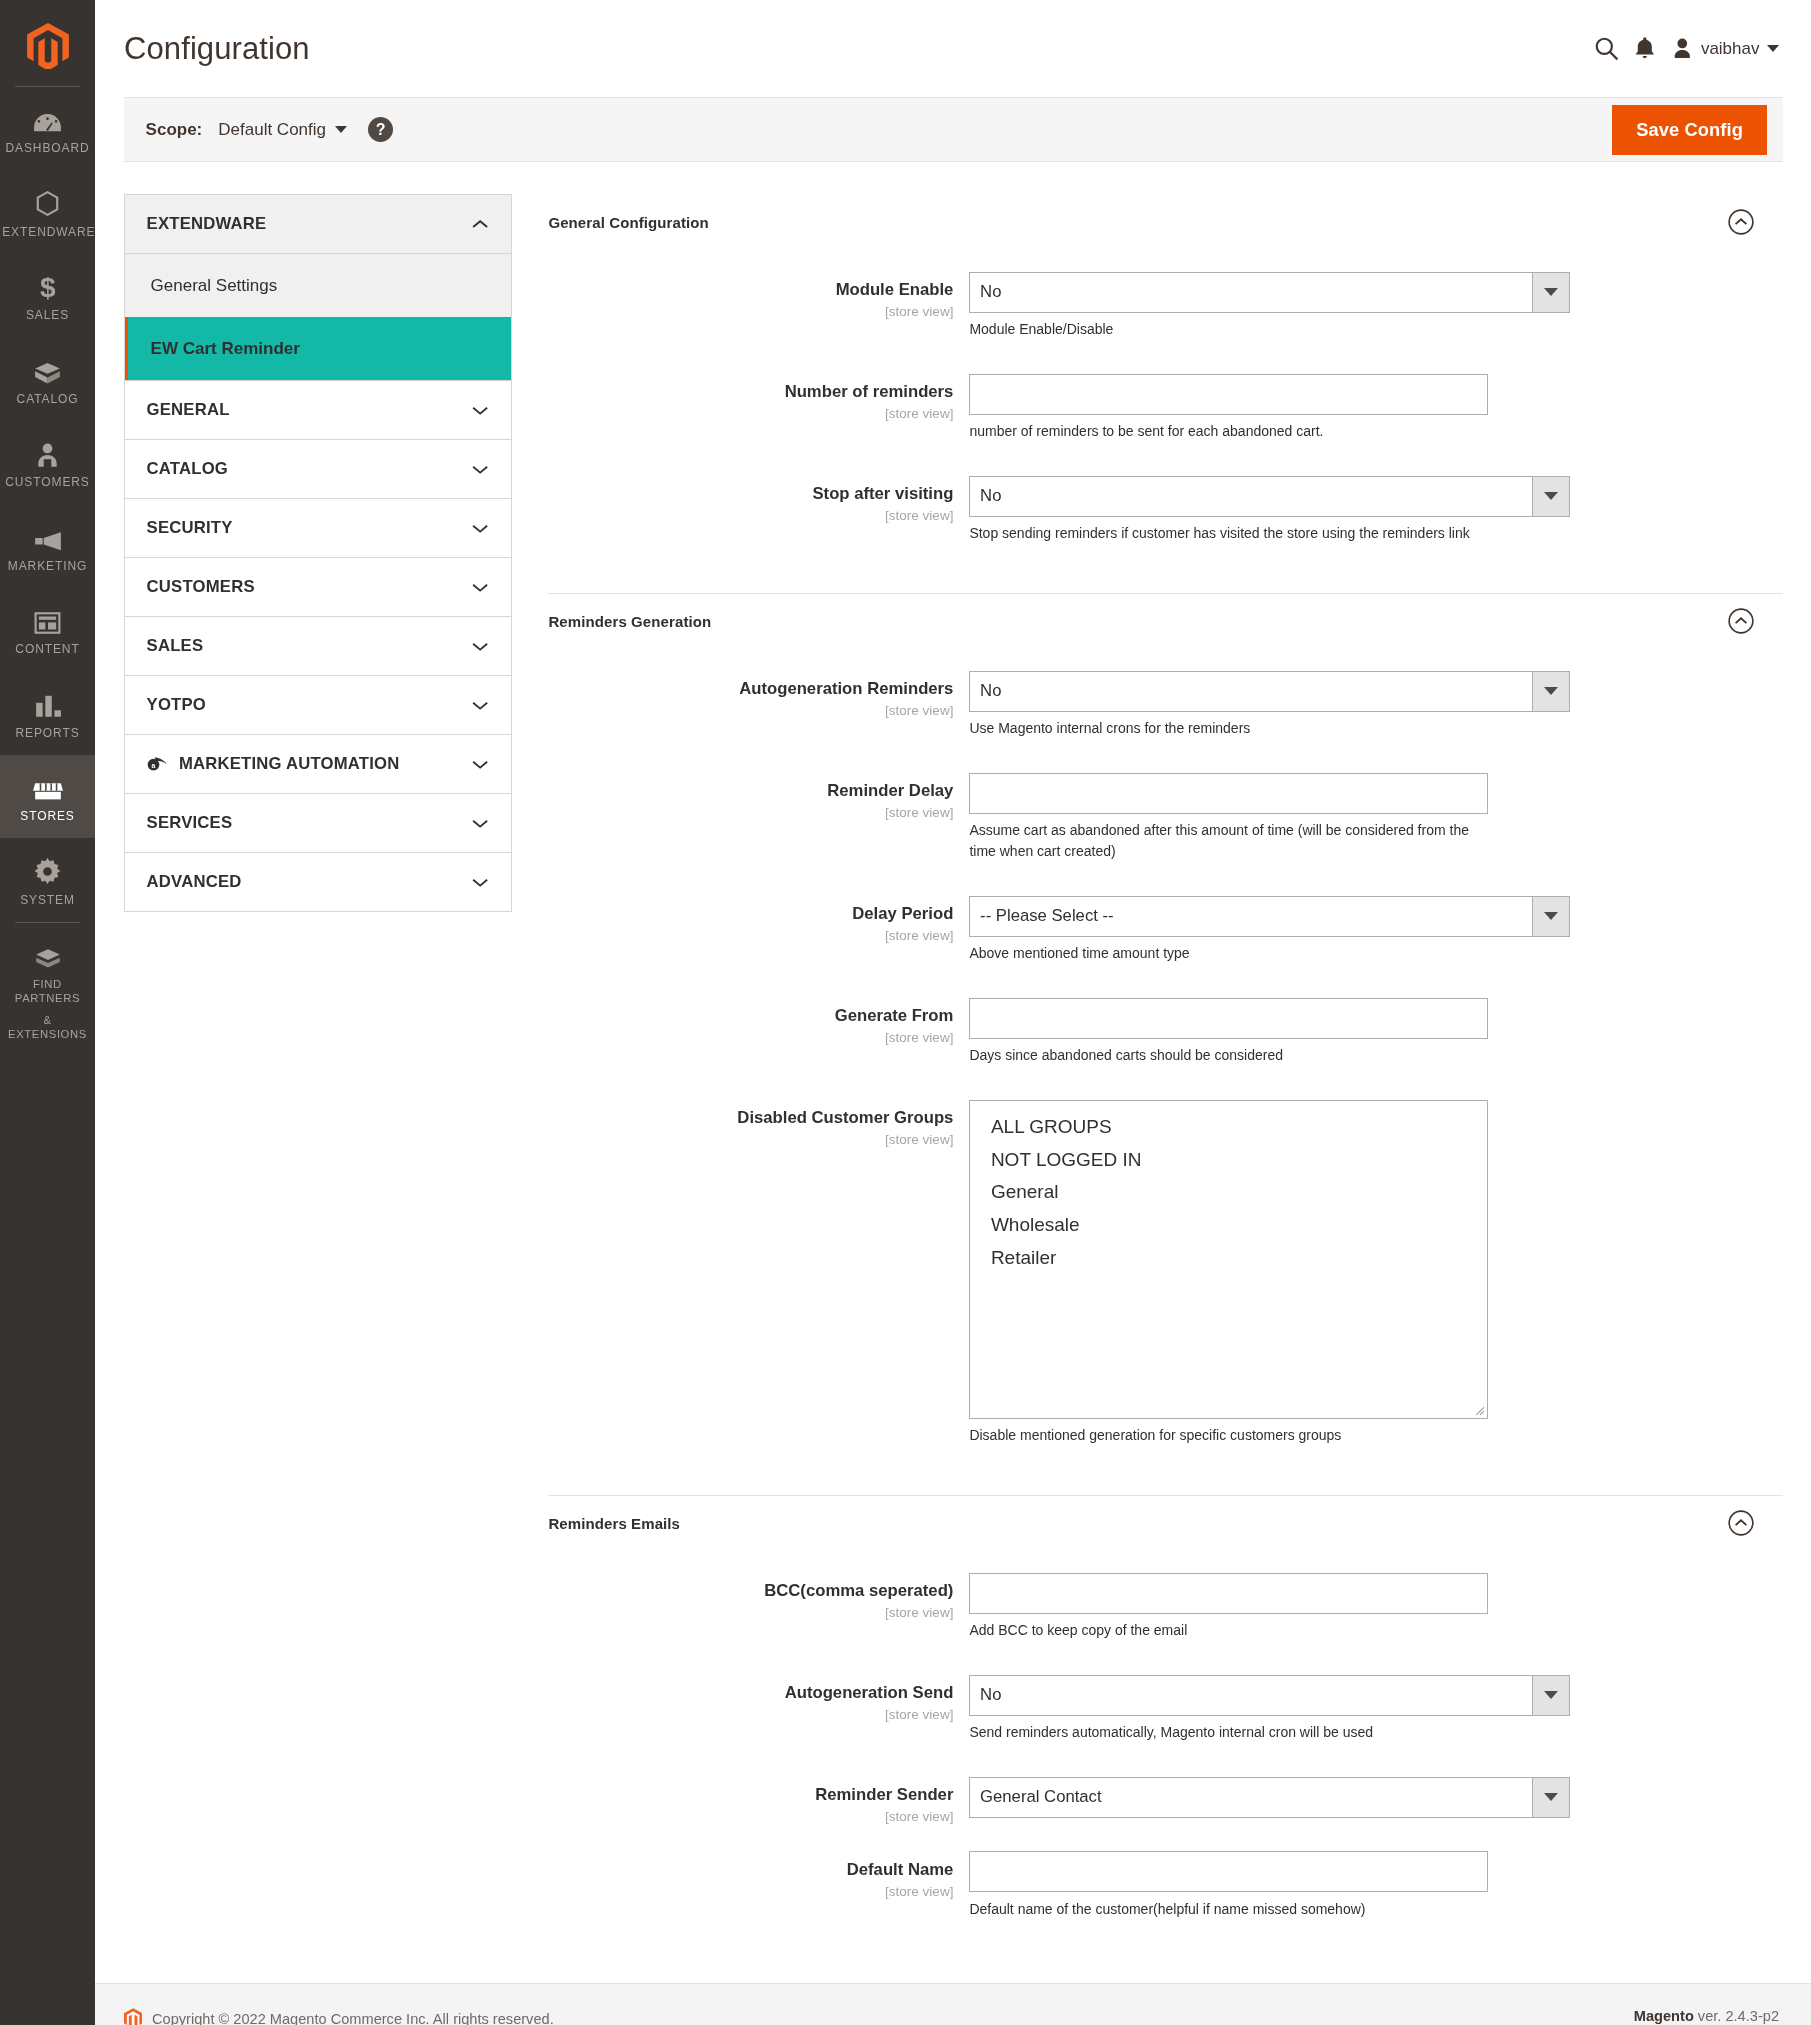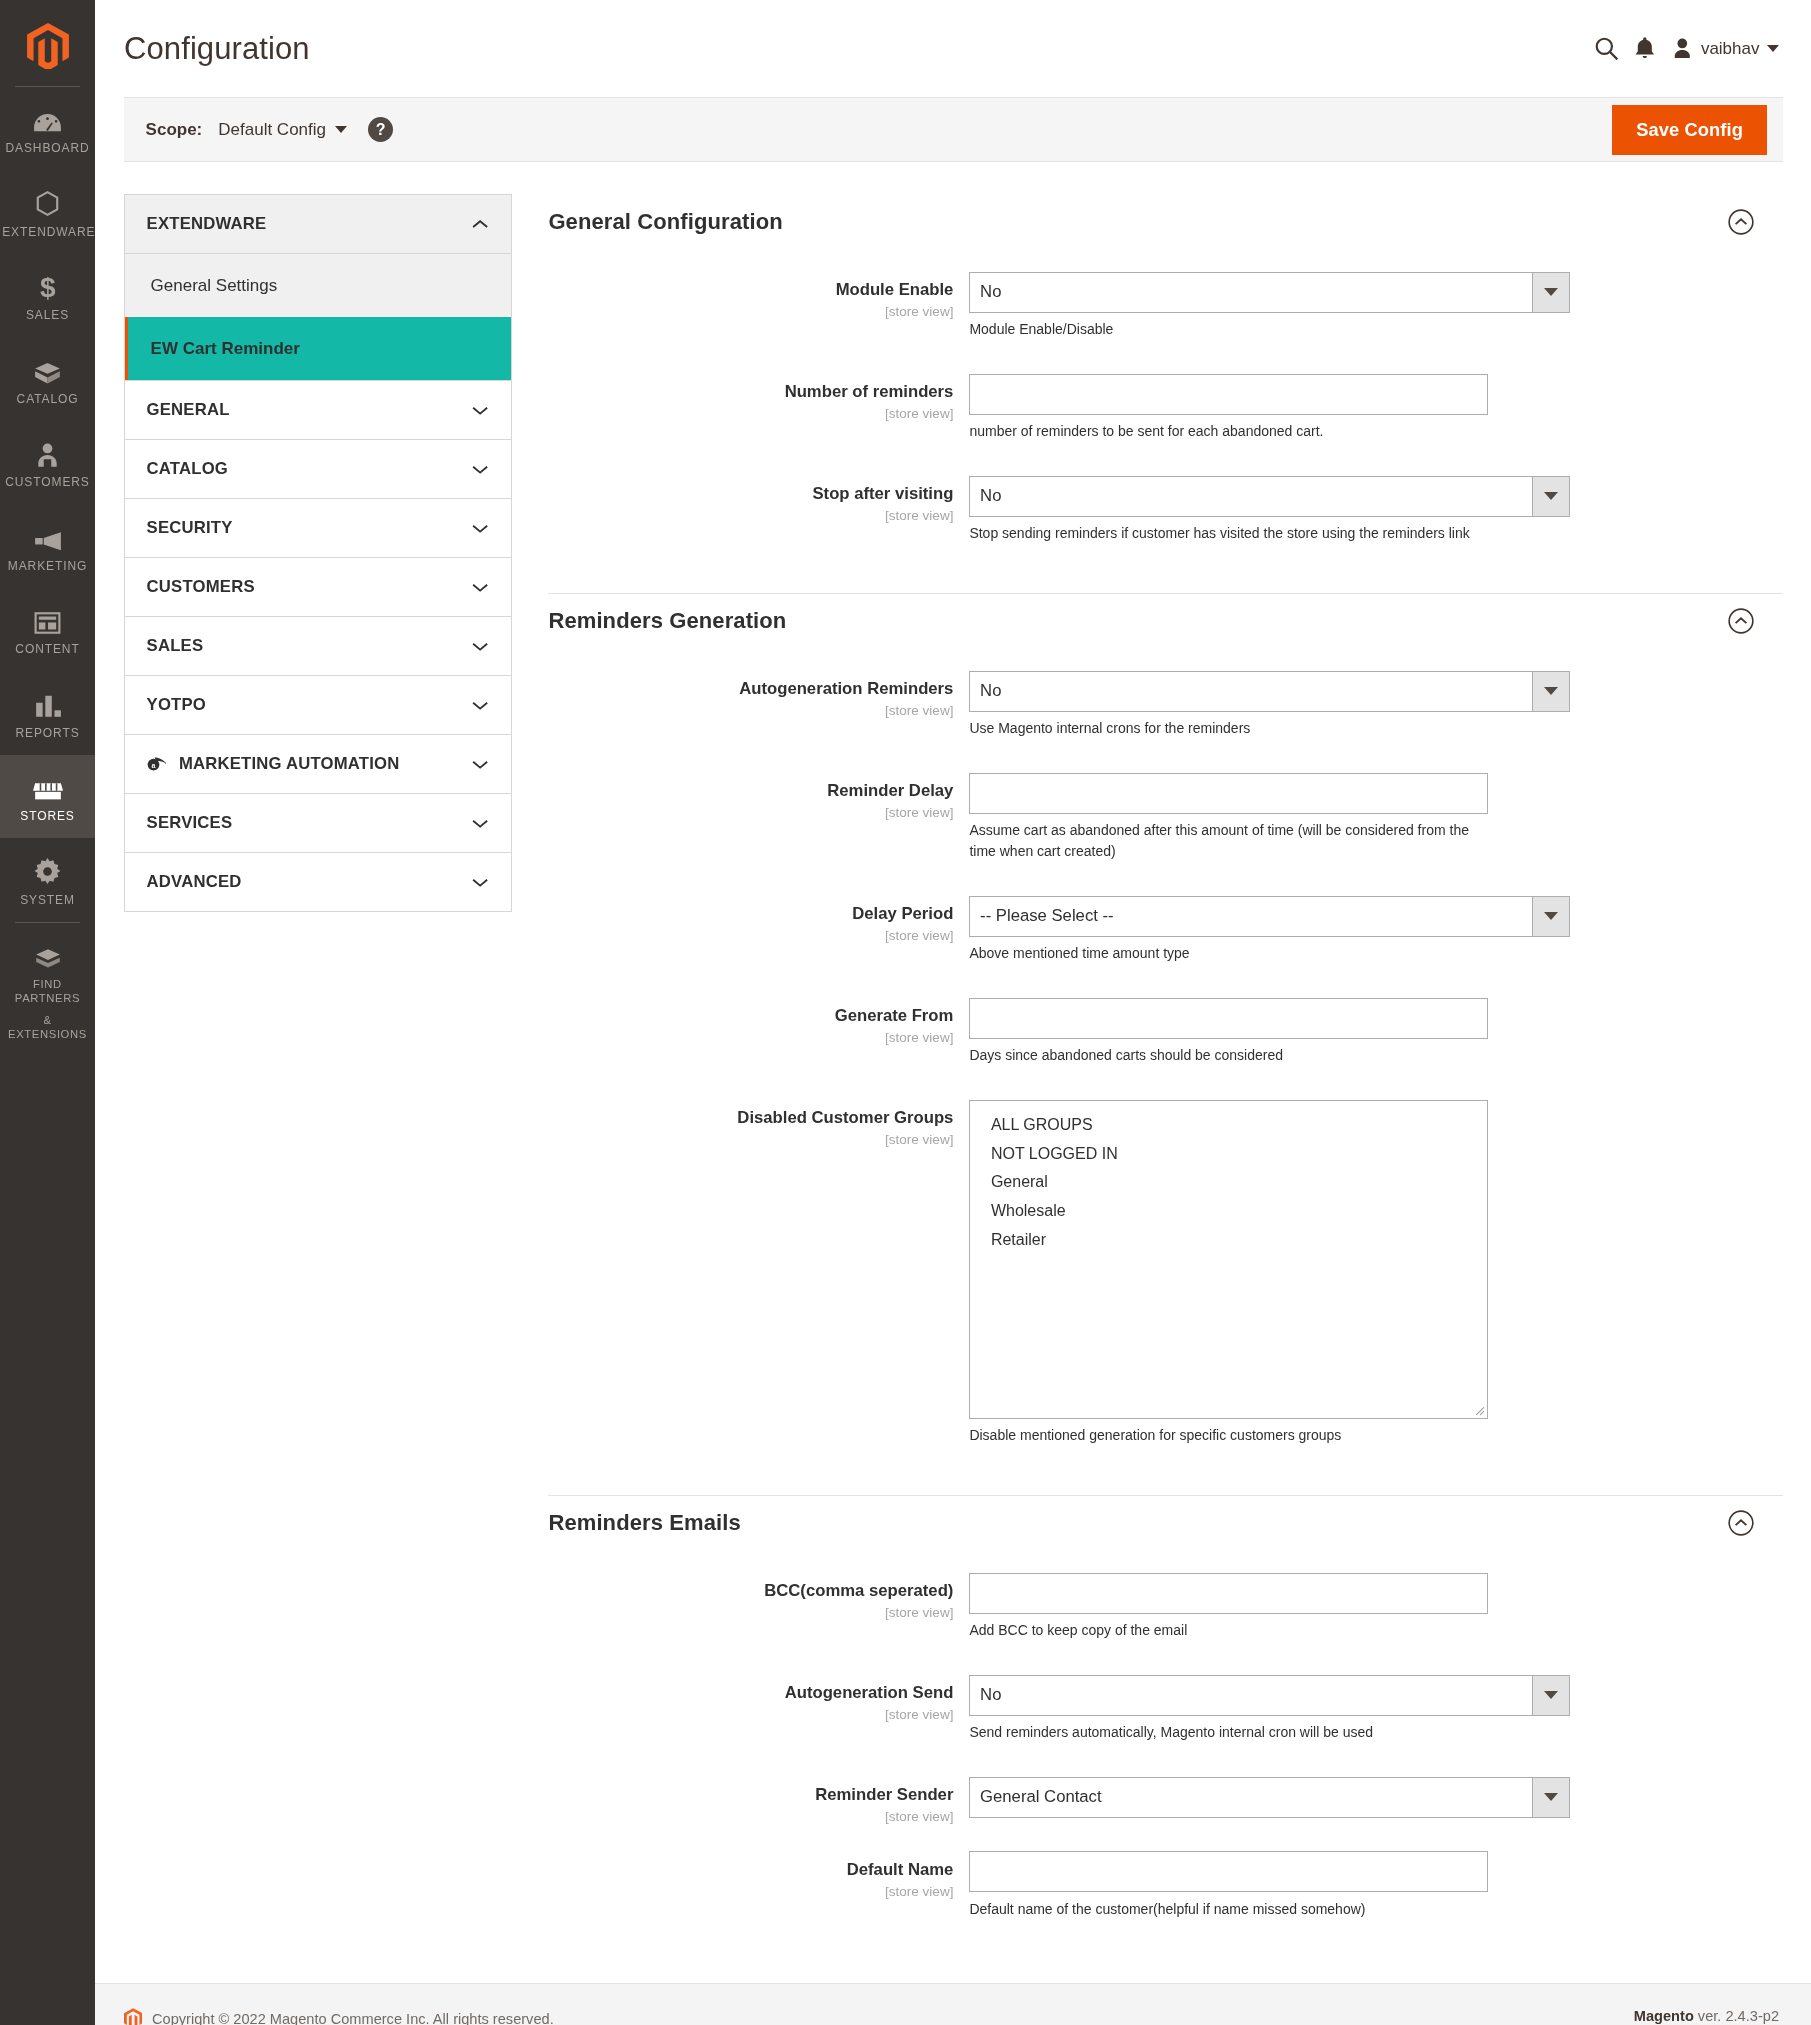--- a/index.html
+++ b/index.html
@@ -106,21 +106,21 @@
   .cn-child.active .cn-child-lbl { font-weight:700; }
   .dotdigital-ico { width:22.6px; height:16px; display:inline-block; }
 
   
   .settings { flex:1 1 auto; min-width:0; padding-left:5.4px; }
   .sec { }
   .sec-head {
     display:flex; align-items:center; justify-content:space-between;
     padding:0 28px 0 0; height:56px;
   }
-  .sec-title { font-size:22px; font-weight:700; color:#303030; letter-spacing:0.1px; }
+  .sec-title { font-size:15px; font-weight:700; color:#303030; letter-spacing:0.1px; }
   .collapse-btn { cursor:pointer; width:28px; height:28px; }
   .sec-body { padding-top:21.6px; }
   .sec-divider { height:0.5px; background:#e3e3e3; margin:22.6px 0 0 0; }
 
   .field { display:flex; align-items:flex-start; margin-bottom:7.5px; }
   .f-label {
     width:421px; flex:0 0 421px; text-align:right; padding-right:16px; padding-top:7.5px;
   }
   .f-label .ttl { font-size:16.7px; font-weight:700; color:#303030; display:block; line-height:1.3; }
   .f-label .scope { font-size:13.5px; color:#a6a6a6; display:block; margin-top:3.2px; }
@@ -137,21 +137,21 @@
   }
   .arr-dn { width:0;height:0;border-left:7.5px solid transparent;border-right:7.5px solid transparent;border-top:8.6px solid #514943; }
 
   .txt {
     width:519px; height:41px; border:0.5px solid #adadad; background:#ffffff;
   }
   .multisel {
     width:519px; height:319px; border:0.5px solid #adadad; background:#ffffff;
     padding:9.7px 0 0 0; position:relative; overflow:hidden;
   }
-  .ms-opt { font-size:16px; color:#303030; padding:5.4px 0 5.4px 20.5px; cursor:pointer; }
+  .ms-opt { font-size:19px; color:#303030; padding:5.4px 0 5.4px 20.5px; cursor:pointer; }
   .resize-grip { position:absolute; right:2.7px; bottom:2.2px; width:12px; height:12px; }
 
   .hint {
     font-size:14px; color:#303030; margin:6.5px 0 26px 0; width:519px; line-height:1.5;
   }
   .hint.wide { width:528px; }
 
   
   .footer {
     margin-top:30px; background:#f4f4f4; border-top:0.5px solid #e3e3e3;

